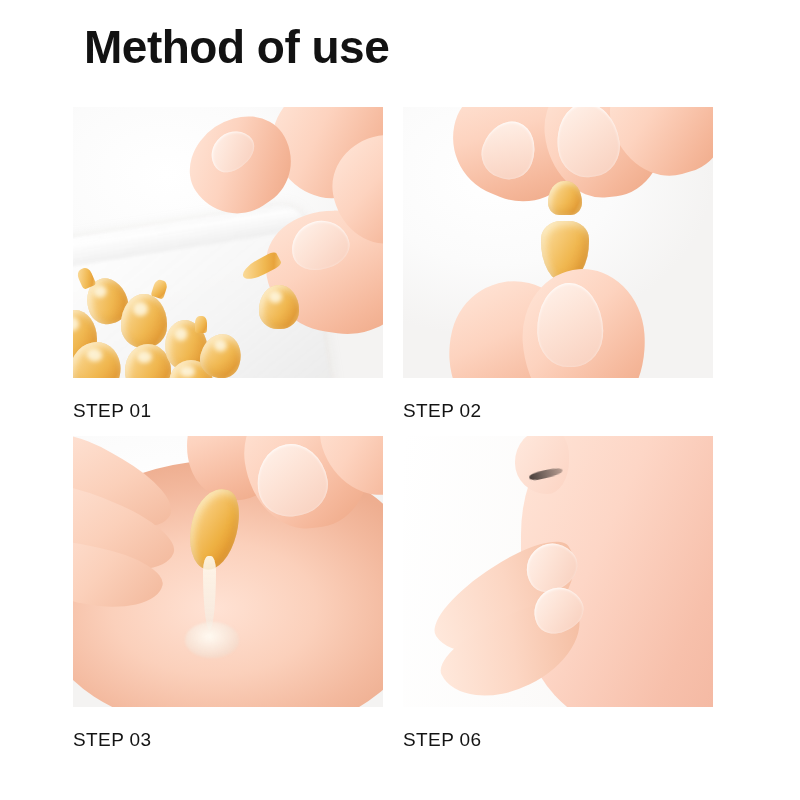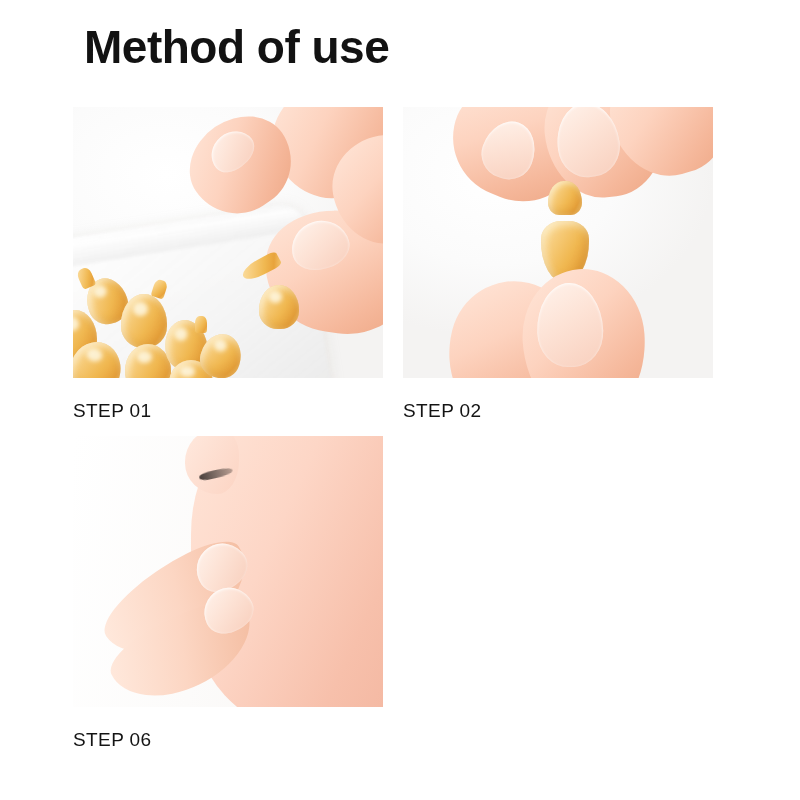--- a/index.html
+++ b/index.html
@@ -293,20 +293,42 @@
 
         <div class="s2-bot-hand">
           <div class="finger" style="left:-26px; top:24px; width:126px; height:140px; transform:rotate(14deg);"></div>
           <div class="finger" style="left:48px;  top:12px; width:122px; height:150px; transform:rotate(-4deg);"></div>
           <div class="nail" style="left:62px;  top:26px; width:66px;  height:84px;  transform:rotate(-2deg);"></div>
         </div>
       </div>
       <div class="step-label">STEP 02</div>
     </div>
 
+    <div class="step-cell">
+      <div class="photo">
+        <div class="bg-soft"></div>
+
+        <div class="s3-palm"></div>
+        <div class="s3-pfinger" style="left:-46px; top:16px;  width:150px; height:62px; transform:rotate(30deg);"></div>
+        <div class="s3-pfinger" style="left:-56px; top:62px;  width:160px; height:62px; transform:rotate(22deg);"></div>
+        <div class="s3-pfinger" style="left:-60px; top:110px; width:150px; height:58px; transform:rotate(12deg);"></div>
+
+        <div class="s3-squeeze-hand">
+          <div class="finger" style="left:6px;  top:-34px; width:104px; height:116px; transform:rotate(18deg);"></div>
+          <div class="finger" style="left:64px; top:-28px; width:126px; height:138px; transform:rotate(-8deg);"></div>
+          <div class="finger" style="left:140px;top:-44px; width:120px; height:120px; transform:rotate(-18deg);"></div>
+          <div class="nail" style="left:76px; top:26px;  width:70px;  height:72px;  transform:rotate(-10deg);"></div>
+        </div>
+
+        <div class="s3-cap"></div>
+        <div class="s3-drip"></div>
+        <div class="s3-pool"></div>
+      </div>
+      <div class="step-label">STEP 03</div>
+    </div>
 
     <div class="step-cell">
       <div class="photo">
         <div class="s4-bg"></div>
 
         <div class="s4-hair blur-s"></div>
         <div class="s4-hair-soft"></div>
         <div class="s4-face"></div>
         <div class="s4-nose"></div>
         <div class="s4-lash"></div>

